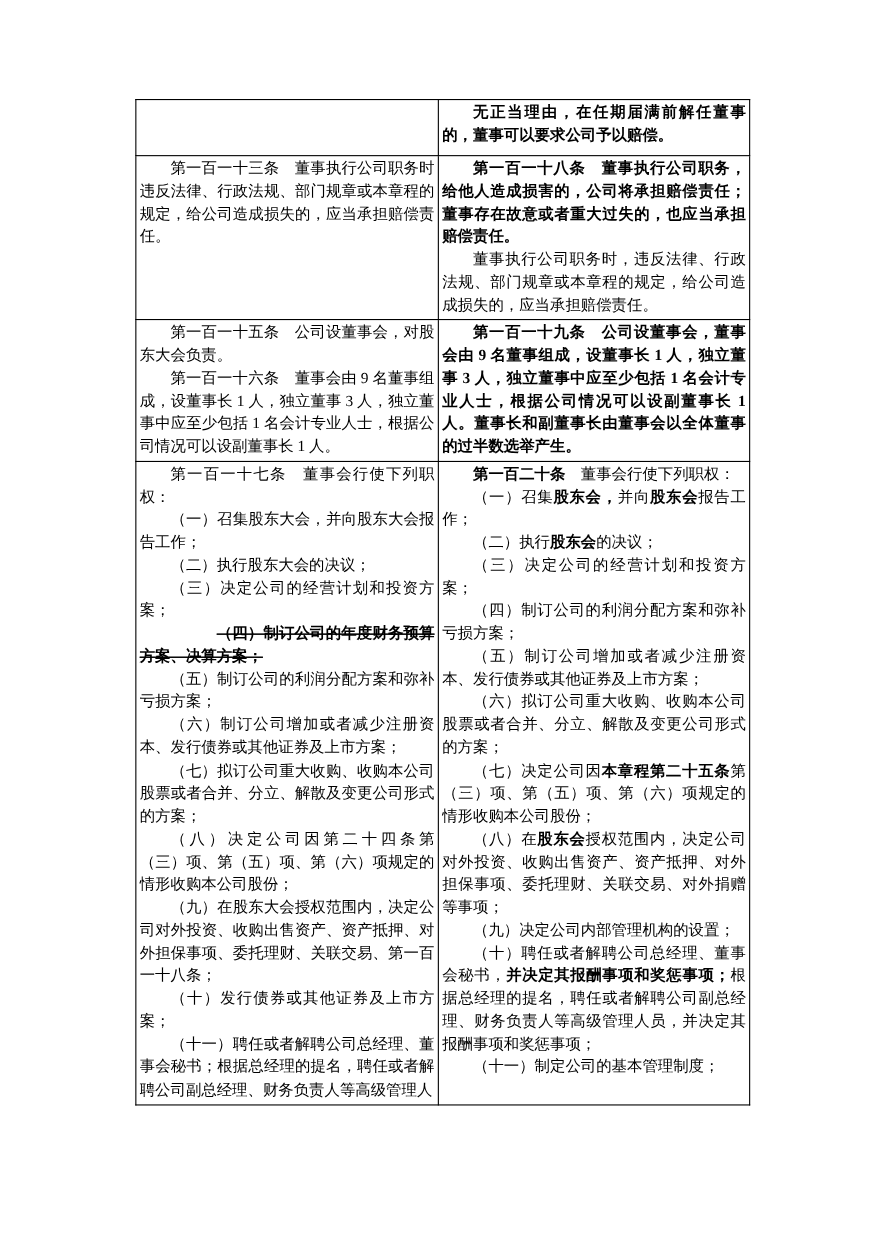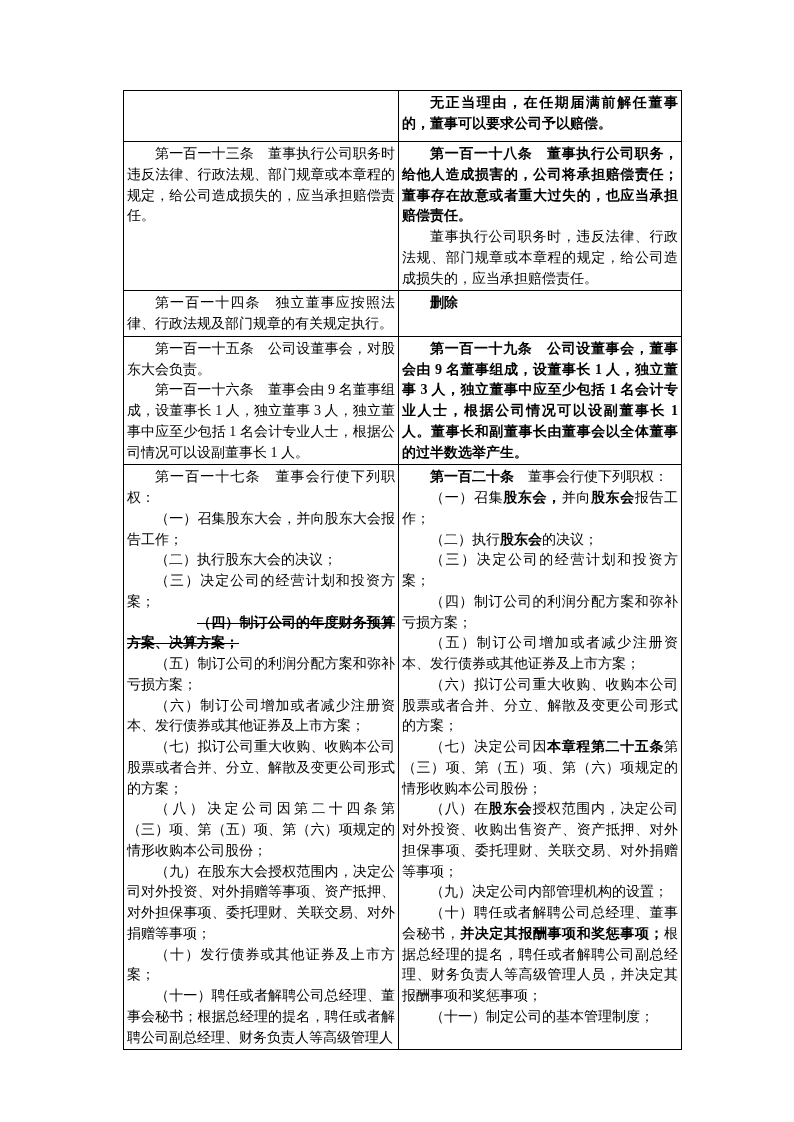--- a/index.html
+++ b/index.html
@@ -61,49 +61,41 @@
         </tr>
         <tr class="row row-1">
           <td class="cell">
             <p class="par"><span>第一百一十三条　董事执行公司职务时违反法律、行政法规、部门规章或本章程的规定，给公司造成损失的，应当承担赔偿责任。</span></p>
           </td>
           <td class="cell">
             <p class="par"><span class="bold">第一百一十八条　董事执行公司职务，给他人造成损害的，公司将承担赔偿责任；董事存在故意或者重大过失的，也应当承担赔偿责任。</span></p>
             <p class="par"><span>董事执行公司职务时，违反法律、行政法规、部门规章或本章程的规定，给公司造成损失的，应当承担赔偿责任。</span></p>
           </td>
         </tr>
-        <tr class="row row-2">
-          <td class="cell">
-            <p class="par"><span>第一百一十四条　独立董事应按照法律、行政法规及部门规章的有关规定执行。</span></p>
-          </td>
-          <td class="cell">
-            <p class="par"><span class="bold">删除</span></p>
-          </td>
-        </tr>
         <tr class="row row-3">
           <td class="cell">
             <p class="par"><span>第一百一十五条　公司设董事会，对股东大会负责。</span></p>
             <p class="par"><span>第一百一十六条　董事会由 9 名董事组成，设董事长 1 人，独立董事 3 人，独立董事中应至少包括 1 名会计专业人士，根据公司情况可以设副董事长 1 人。</span></p>
           </td>
           <td class="cell">
             <p class="par"><span class="bold">第一百一十九条　公司设董事会，董事会由 9 名董事组成，设董事长 1 人，独立董事 3 人，独立董事中应至少包括 1 名会计专业人士，根据公司情况可以设副董事长 1 人。董事长和副董事长由董事会以全体董事的过半数选举产生。</span></p>
           </td>
         </tr>
         <tr class="row row-4">
           <td class="cell">
             <p class="par"><span>第一百一十七条　董事会行使下列职权：</span></p>
             <p class="par"><span>（一）召集股东大会，并向股东大会报告工作；</span></p>
             <p class="par"><span>（二）执行股东大会的决议；</span></p>
             <p class="par"><span>（三）决定公司的经营计划和投资方案；</span></p>
             <p class="par strike-par"><span class="bold strike">（四）制订公司的年度财务预算方案、决算方案；</span></p>
             <p class="par"><span>（五）制订公司的利润分配方案和弥补亏损方案；</span></p>
             <p class="par"><span>（六）制订公司增加或者减少注册资本、发行债券或其他证券及上市方案；</span></p>
             <p class="par"><span>（七）拟订公司重大收购、收购本公司股票或者合并、分立、解散及变更公司形式的方案；</span></p>
             <p class="par"><span>（八）决定公司因第二十四条第 （三）项、第（五）项、第（六）项规定的情形收购本公司股份；</span></p>
-            <p class="par"><span>（九）在股东大会授权范围内，决定公司对外投资、对外捐赠等事项、资产抵押、对外担保事项、委托理财、关联交易、对外捐赠等事项；</span></p>
+            <p class="par"><span>（九）在股东大会授权范围内，决定公司对外投资、收购出售资产、资产抵押、对外担保事项、委托理财、关联交易、第一百一十八条；</span></p>
             <p class="par"><span>（十）发行债券或其他证券及上市方案；</span></p>
             <p class="par"><span>（十一）聘任或者解聘公司总经理、董事会秘书；根据总经理的提名，聘任或者解聘公司副总经理、财务负责人等高级管理人</span></p>
           </td>
           <td class="cell">
             <p class="par"><span class="bold">第一百二十条</span><span>　董事会行使下列职权：</span></p>
             <p class="par"><span>（一）召集</span><span class="bold">股东会，</span><span>并向</span><span class="bold">股东会</span><span>报告工作；</span></p>
             <p class="par"><span>（二）执行</span><span class="bold">股东会</span><span>的决议；</span></p>
             <p class="par"><span>（三）决定公司的经营计划和投资方案；</span></p>
             <p class="par"><span>（四）制订公司的利润分配方案和弥补亏损方案；</span></p>
             <p class="par"><span>（五）制订公司增加或者减少注册资本、发行债券或其他证券及上市方案；</span></p>

